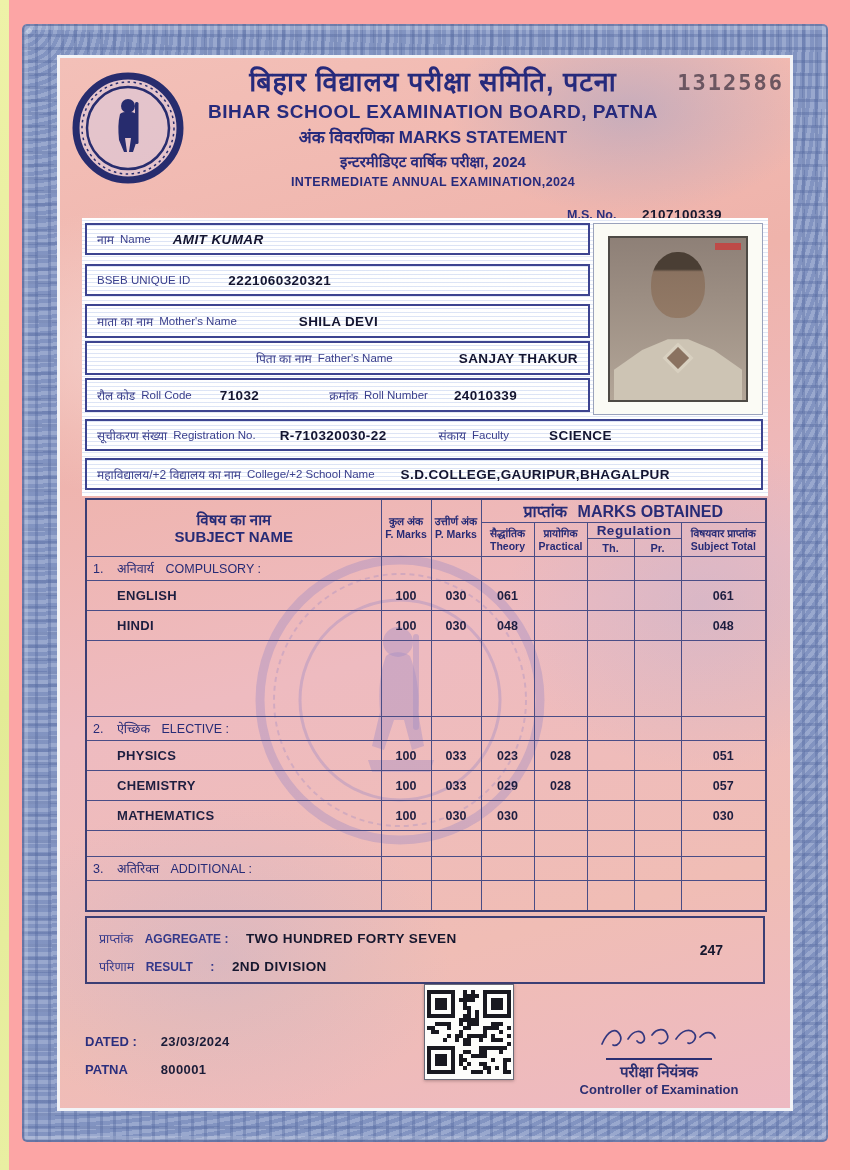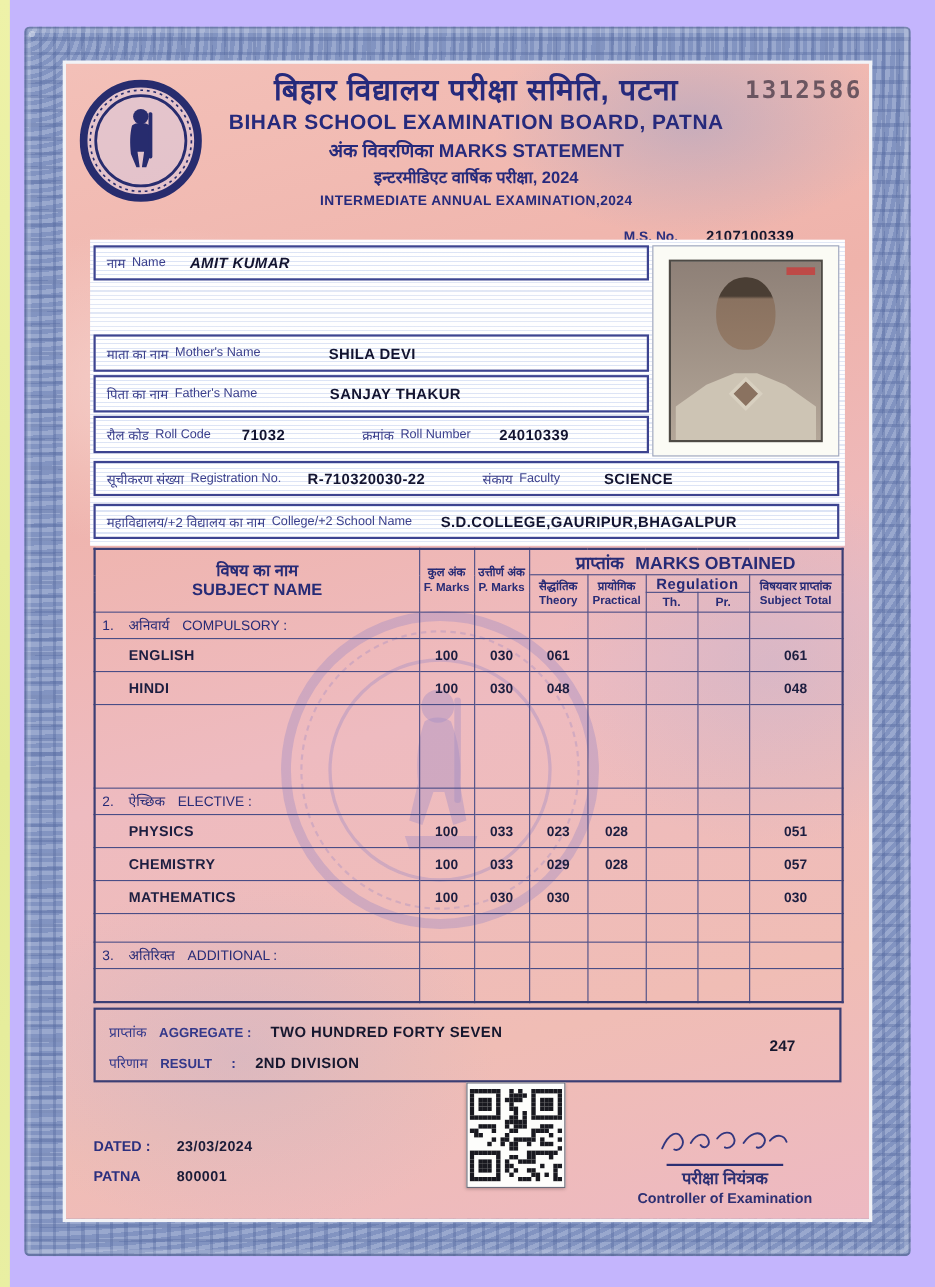--- a/index.html
+++ b/index.html
@@ -2,21 +2,21 @@
 <html><head>
 <meta charset="utf-8">
 <style>
   html,body{margin:0;padding:0;}
   body{
     width:850px;height:1170px;overflow:hidden;
     background:#fbfbf8;
     font-family:"Liberation Sans","DejaVu Sans",sans-serif;
     -webkit-font-smoothing:antialiased;
   }
-  .page{position:relative;width:850px;height:1170px;background:#c4b5fd;}
+  .page{position:relative;width:850px;height:1170px;background:#fca5a5;}
   .page::before{ 
     content:"";position:absolute;left:0;top:0;width:9px;height:100%;
     background:linear-gradient(180deg,#eef2a8,#e3eb96 60%,#e9efa2);z-index:5;
   }
   
   .frame{
     position:absolute;left:22px;top:24px;width:806px;height:1118px;
     border-radius:5px;
     background:
       radial-gradient(circle 5px at 7px 7px, rgba(255,255,255,0.28) 55%, transparent 60%),
@@ -196,28 +196,32 @@
       </div>
 
       <div class="fields">
 
         <div class="frow" style="left:3px;top:5px;width:505px;">
           <span class="hi">नाम</span>
           <span class="en">Name</span>
           <span class="val" style="margin-left:22px;font-style:italic;">AMIT KUMAR</span>
         </div>
 
+        <div class="frow" style="left:3px;top:46px;width:505px;">
+          <span class="en">BSEB UNIQUE ID</span>
+          <span class="val" style="margin-left:38px;">2221060320321</span>
+        </div>
 
         <div class="frow" style="left:3px;top:86px;width:505px;height:34px;">
           <span class="hi">माता का नाम</span>
           <span class="en">Mother's Name</span>
           <span class="val" style="margin-left:62px;">SHILA DEVI</span>
         </div>
 
-        <div class="frow" style="left:3px;top:123px;width:505px;height:34px;">
+        <div class="frow" style="left:3px;top:123px;width:505px;height:34px;justify-content:flex-end;">
           <span class="hi">पिता का नाम</span>
           <span class="en">Father's Name</span>
           <span class="val" style="margin-left:66px;">SANJAY THAKUR</span>
         </div>
 
         <div class="frow" style="left:3px;top:160px;width:505px;height:34px;">
           <span class="hi">रौल कोड</span>
           <span class="en">Roll Code</span>
           <span class="val" style="margin-left:28px;">71032</span>
           <span class="hi" style="margin-left:70px;">क्रमांक</span>

